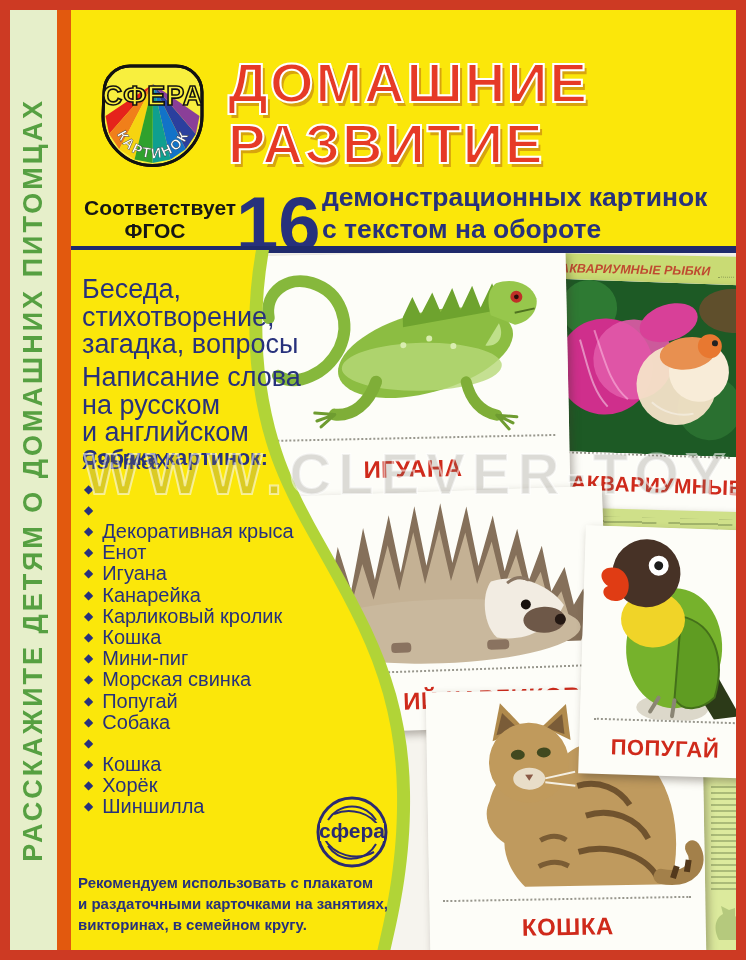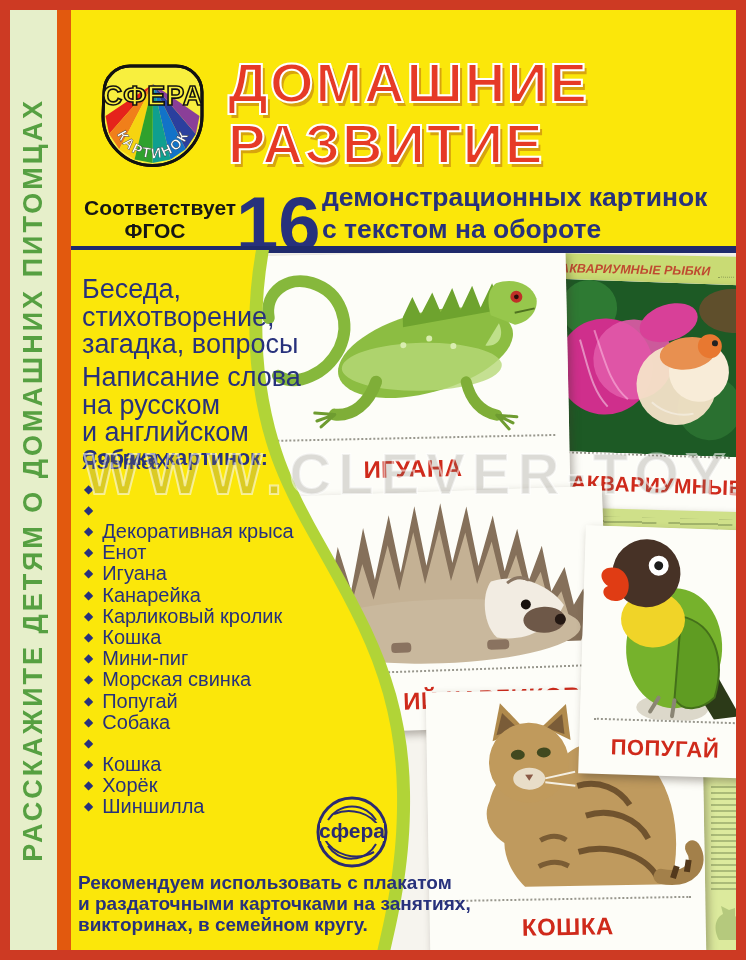--- a/index.html
+++ b/index.html
@@ -29,21 +29,21 @@
   .subtitle{left:322px;top:182px;font-weight:bold;font-size:26.5px;line-height:31.5px;color:var(--navy);z-index:3;}
   
   .blob{left:71px;top:250px;z-index:10;}
   .lp{z-index:11;color:var(--navy);}
   .feature{left:82px;font-weight:normal;font-size:27px;line-height:27.5px;}
   .list-title{left:82px;top:446px;font-weight:bold;font-size:21.5px;}
   .pic-list{left:84px;top:479px;width:230px;margin:0;padding:0;list-style:none;}
   .pic-list li{display:flex;gap:9px;font-size:20px;line-height:21.2px;color:var(--navy);}
   .pic-list .dia{font-size:12px;line-height:21px;color:var(--navy);}
   .pic-list .it{white-space:pre-line;}
-  .footer-note{left:78px;top:872px;font-weight:bold;font-size:19px;line-height:21px;color:var(--navy);}
+  .footer-note{left:78px;top:872px;font-weight:bold;font-size:15px;line-height:21px;color:var(--navy);}
   
   .card{background:#fdfdf8;box-shadow:3px 4px 9px rgba(60,50,40,.38);display:flex;flex-direction:column;overflow:hidden;}
   .card .photo{flex:0 0 auto;}
   .dot{border-top:2px dotted #98978d;margin:0 14px;}
   .card .lbl{flex:1;display:flex;align-items:center;justify-content:center;font-weight:bold;color:var(--label-red);letter-spacing:.5px;}
   .back{background:#c9db74;box-shadow:2px 3px 7px rgba(60,50,40,.35);}
   .back-hdr{display:flex;align-items:center;gap:8px;padding:8px 12px 0 14px;}
   .back-hdr .t{font-style:italic;font-weight:bold;font-size:12.5px;color:#bf4a30;white-space:nowrap;}
   .back-hdr .dl{flex:1;border-bottom:1.5px dotted #8f9f55;height:10px;}
   .tiny-lines{background:repeating-linear-gradient(180deg,transparent 0 4px,rgba(90,110,60,.38) 4px 6px);}

